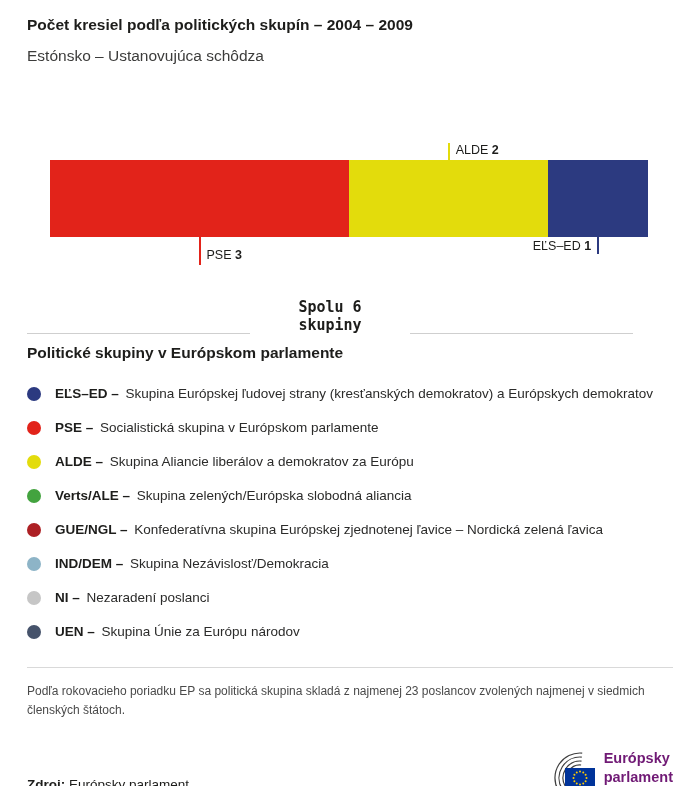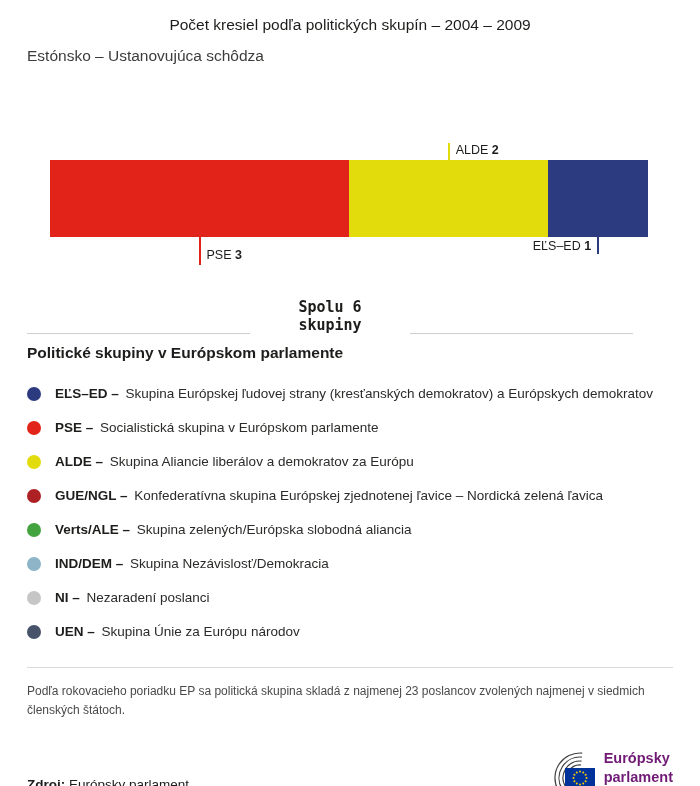--- a/index.html
+++ b/index.html
@@ -4,21 +4,21 @@
 <style>
   * { box-sizing: border-box; margin: 0; padding: 0; }
   body {
     width: 700px; min-height: 786px;
     background: #ffffff;
     color: #1d1d1b;
     font-family: "Liberation Sans", sans-serif;
     position: relative;
   }
   .header { padding: 16px 27px 0 27px; }
-  .title { font-size: 15.5px; font-weight: normal; text-align: center; }
+  .title { font-size: 15.5px; font-weight: bold; }
   .subtitle { font-size: 15.5px; font-weight: 400; color: #3c3c3b; margin-top: 13px; }
 
   
   .chart { position: relative; margin: 78px 52px 0 50px; height: 130px; }
   .bar { position: absolute; top: 17px; left: 0; right: 0; height: 77px; display: flex; }
   .seg { height: 100%; }
   .seg-label { position: absolute; width: 0; overflow: visible; }
   .seg-label.above { top: 0; height: 17px; }
   .seg-label.below { top: 94px; height: 28px; }
   .tick { position: absolute; left: -1px; width: 2px; top: 0; bottom: 0; }
@@ -107,26 +107,26 @@
   </div>
   <div class="legend-item">
     <span class="dot" style="background: rgb(226, 35, 26);"></span>
     <span class="legend-text"><b>PSE –</b> <span>Socialistická skupina v Európskom parlamente</span></span>
   </div>
   <div class="legend-item">
     <span class="dot" style="background: rgb(227, 220, 12);"></span>
     <span class="legend-text"><b>ALDE –</b> <span>Skupina Aliancie liberálov a demokratov za Európu</span></span>
   </div>
   <div class="legend-item">
+    <span class="dot" style="background: rgb(67, 163, 63);"></span>
+    <span class="legend-text"><b>Verts/ALE –</b> <span>Skupina zelených/Európska slobodná aliancia</span></span>
+  </div>
+  <div class="legend-item">
     <span class="dot" style="background: rgb(173, 32, 36);"></span>
     <span class="legend-text"><b>GUE/NGL –</b> <span>Konfederatívna skupina Európskej zjednotenej ľavice – Nordická zelená ľavica</span></span>
-  </div>
-  <div class="legend-item">
-    <span class="dot" style="background: rgb(67, 163, 63);"></span>
-    <span class="legend-text"><b>Verts/ALE –</b> <span>Skupina zelených/Európska slobodná aliancia</span></span>
   </div>
   <div class="legend-item">
     <span class="dot" style="background: rgb(141, 180, 199);"></span>
     <span class="legend-text"><b>IND/DEM –</b> <span>Skupina Nezávislosť/Demokracia</span></span>
   </div>
   <div class="legend-item">
     <span class="dot" style="background: rgb(198, 198, 198);"></span>
     <span class="legend-text"><b>NI –</b> <span>Nezaradení poslanci</span></span>
   </div>
   <div class="legend-item">

